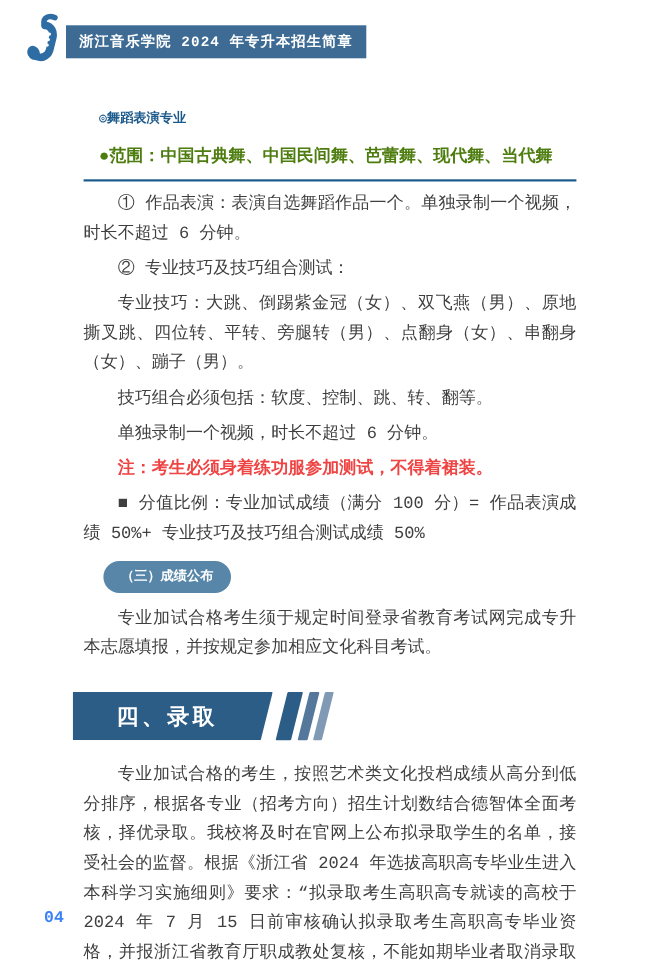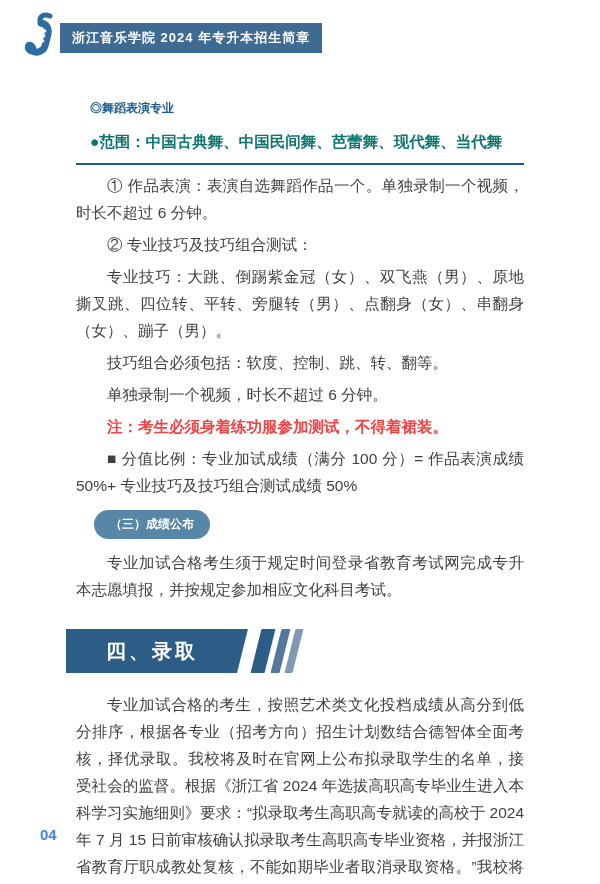--- a/index.html
+++ b/index.html
@@ -1,21 +1,21 @@
 <!DOCTYPE html>
 <html><head>
 <meta charset="utf-8">
 <style>
   html,body{margin:0;padding:0;background:#e8e8e8;}
   .page{
     position:relative;
     width:600px;height:884px;
     margin:0 auto;
     background:#ffffff;
-    font-family:Liberation Sans, sans-serif;
+    font-family:Liberation Mono, monospace;
     overflow:hidden;
   }
   
   .header{position:absolute;top:12px;left:24px;display:flex;align-items:center;}
   .logo{width:34px;height:44px;margin-right:2px;}
   .badge{
     background:var(--badge-bg,#3d6b94);
     color:#ffffff;
     font-size:13px;font-weight:bold;
     letter-spacing:1px;
@@ -23,21 +23,21 @@
     margin-top:8px;
     white-space:nowrap;
   }
   
   .content{position:absolute;top:0;left:0;right:0;padding:98px 76px 0 76px;}
   .h-dance{
     color:#1c5a8c;font-size:12px;font-weight:bold;
     padding-left:14px;margin:0 0 14px 0;line-height:20px;
   }
   .scope{
-    color:#0f766e;font-size:15.5px;font-weight:bold;
+    color:#4d7c0f;font-size:15.5px;font-weight:bold;
     padding-left:14px;padding-bottom:11px;margin:0 0 7px 0;line-height:20px;
     border-bottom:2px solid #1c5a8c;
   }
   p.body{
     margin:0 0 5px 0;
     font-size:15.5px;line-height:27px;color:#3f3f3f;
     text-align:justify;text-indent:2em;
   }
   p.note{
     margin:0 0 5px 0;

